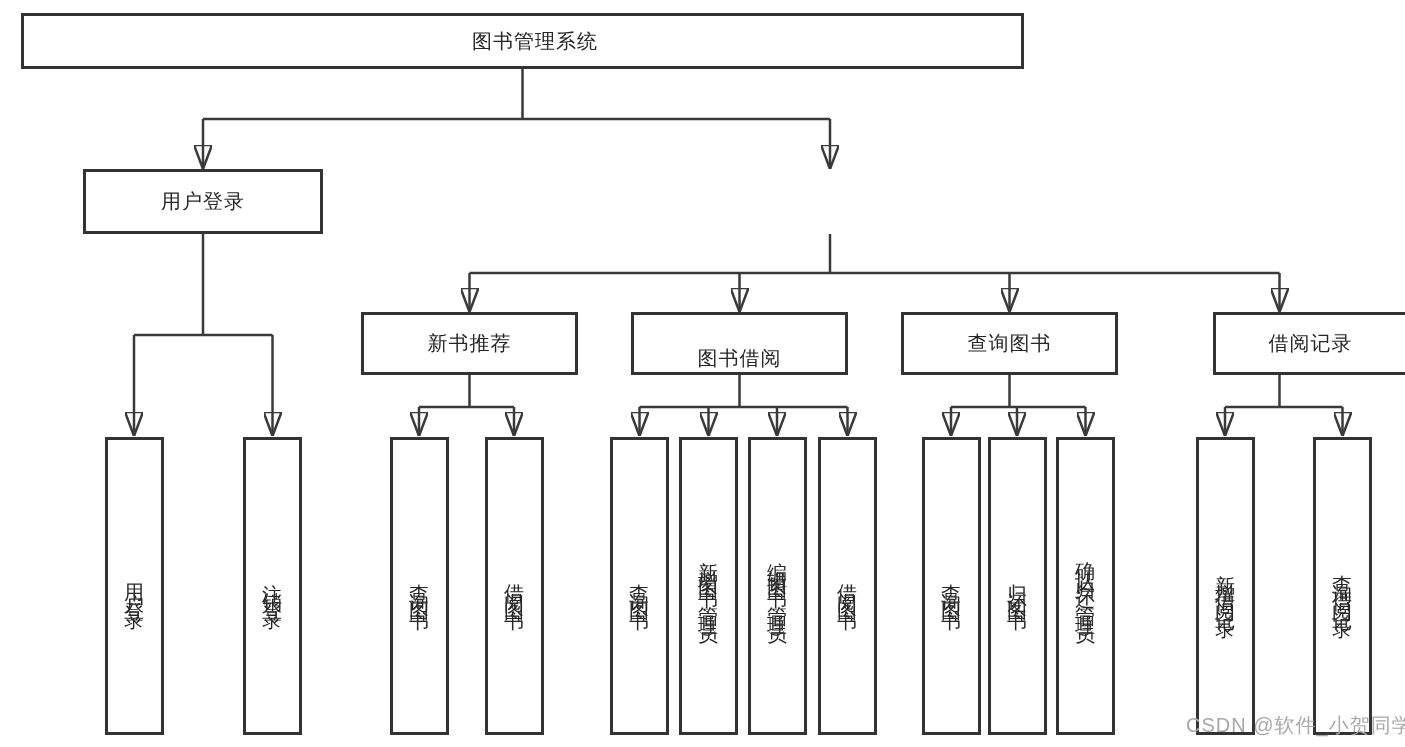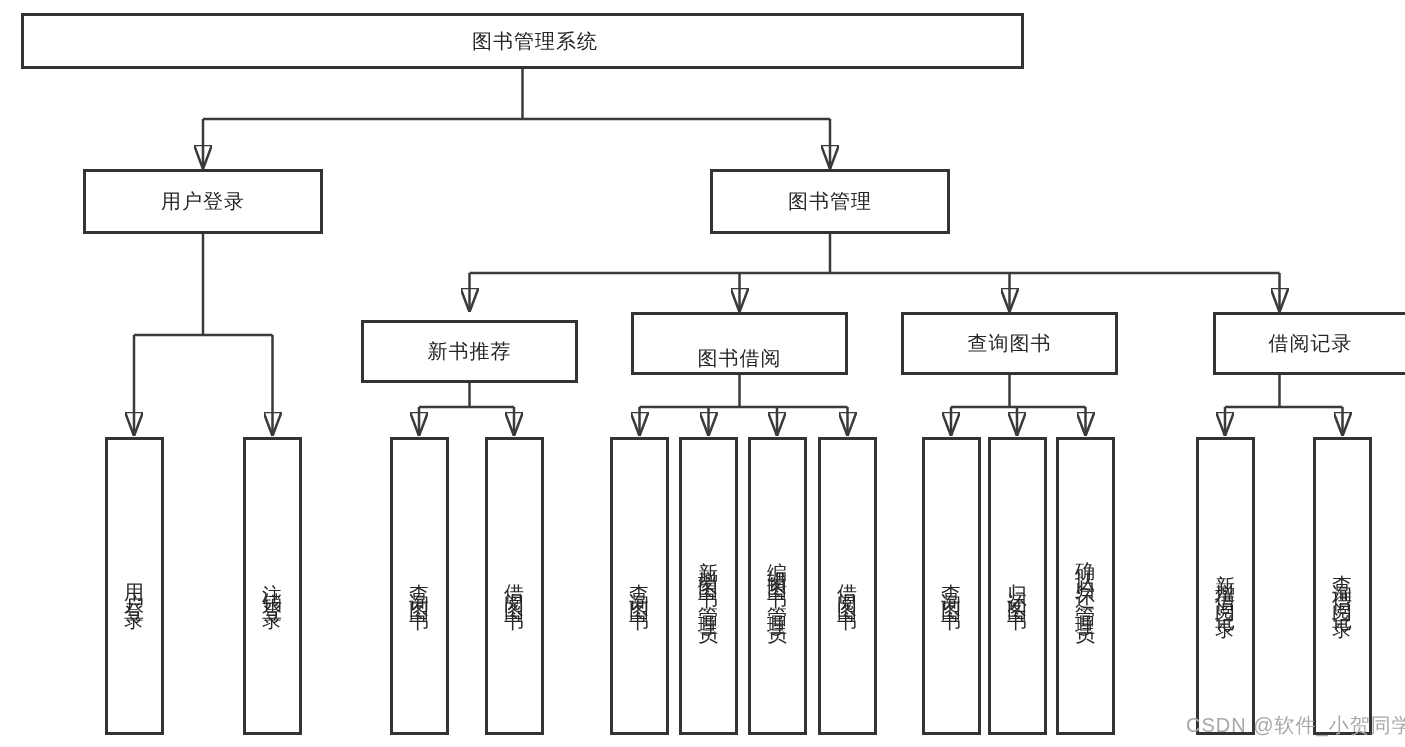--- a/index.html
+++ b/index.html
@@ -113,25 +113,22 @@
     </g>
   </svg>
 
   <div class="box" style="left:21px;top:13px;width:1003px;height:56px;padding-left:25px;">
     <span>图书管理系统</span>
   </div>
 
   <div class="box" style="left:83px;top:169px;width:240px;height:65px;">
     <span>用户登录</span>
   </div>
-  <div class="box" style="left:710px;top:169px;width:240px;height:65px;">
-    <span>图书管理</span>
-  </div>
 
-  <div class="box" style="left:361px;top:312px;width:217px;height:63px;margin-top:8px;">
+  <div class="box" style="left:361px;top:312px;width:217px;height:63px;">
     <span>新书推荐</span>
   </div>
   <div class="box" style="left:631px;top:312px;width:217px;height:63px;align-items:flex-end;">
     <span>图书借阅</span>
   </div>
   <div class="box" style="left:901px;top:312px;width:217px;height:63px;">
     <span>查询图书</span>
   </div>
   <div class="box" style="left:1213px;top:312px;width:195px;height:63px;">
     <span>借阅记录</span>

